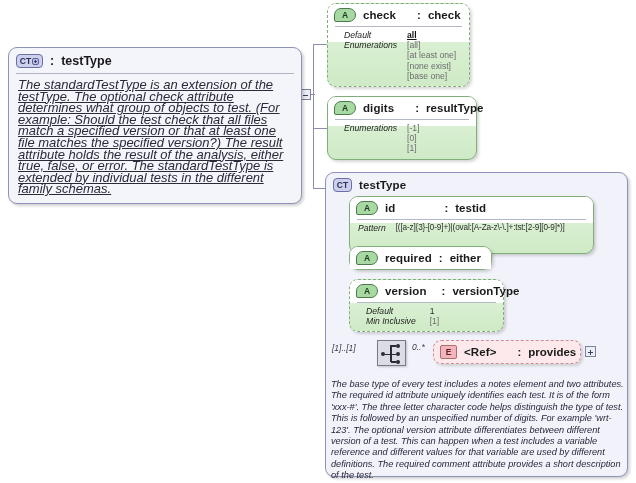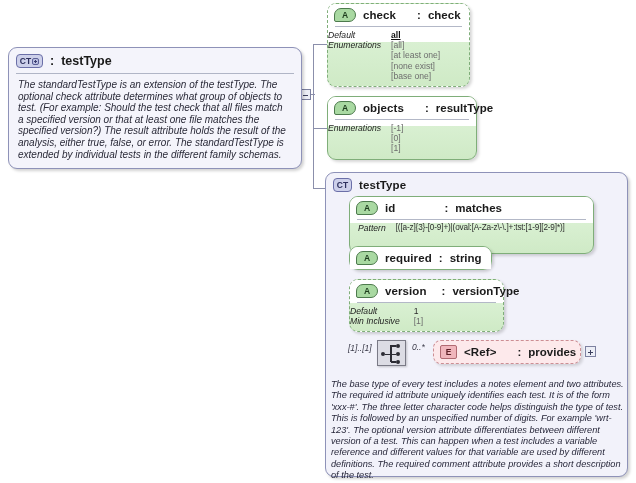--- a/index.html
+++ b/index.html
@@ -105,43 +105,44 @@
     border: 1px solid #8e92b8;
     background: #f4f4fb;
     box-shadow: 2px 2px 3px rgba(0,0,0,.18);
   }
   .ct-left .node-head { padding: 6px 8px 5px 7px; }
   .ct-left .node-title { font-size: 12.5px; }
   .ct-left .node-type  { font-size: 12.5px; }
   .doc {
     font-family: "Liberation Sans", sans-serif;
     font-style: italic;
-    font-size: 10px;
+    font-size: 13px;
     line-height: 11.6px;
     color: #2a2a38;
     padding: 5px 15px 8px 9px;
+    text-decoration: underline;
   }
 
   
   .attr {
     border: 1px solid #7fae79;
     background: linear-gradient(180deg,#ffffff 0 46%, #d9f0d2 46%, #cfeac6 100%);
     box-shadow: 2px 2px 3px rgba(0,0,0,.16);
   }
   .attr.optional {
     border: 1px dashed #7fae79;
   }
   .attr .node-head {
     background: #ffffff;
     border-radius: 8px 8px 0 0;
   }
   .attr.optional .node-head { border-radius: 8px 8px 0 0; }
   .facets {
     display: flex;
-    padding: 3px 8px 5px 0;
+    padding: 3px 8px 5px 16px;
     font-size: 8.6px;
     line-height: 10.2px;
   }
   .facet-names {
     font-style: italic;
     color: #1d1d1d;
     white-space: nowrap;
   }
   .facet-vals {
     margin-left: 10px;
@@ -225,21 +226,21 @@
   .seq .dot { position:absolute; width:4px; height:4px; border-radius:50%; background:#2b2b33; }
   .seq .bar { position:absolute; background:#2b2b33; }
 
   .card {
     position: absolute;
     font-size: 8.5px;
     font-style: italic;
     color: #3a3a48;
     white-space: nowrap;
   }
-  #card-left  { left: 348px; top: 343px; }
+  #card-left  { left: 332px; top: 343px; }
   #card-right { left: 412px; top: 342px; }
 
   .ct-doc {
     position: absolute;
     left: 331px; top: 379px; width: 294px;
     font-style: italic;
     font-size: 9.2px;
     line-height: 11.4px;
     color: #27273a;
   }
@@ -297,21 +298,21 @@
         <div class="enum">[at least one]</div>
         <div class="enum">[none exist]</div>
         <div class="enum">[base one]</div>
       </div>
     </div>
   </div>
 
   <div class="node attr" id="node-result">
     <div class="node-head">
       <span class="badge badge-a">A</span>
-      <span class="node-title">objects</span>
+      <span class="node-title">digits</span>
       <span class="node-type" style="margin-left:14px">:</span>
       <span class="node-type">resultType</span>
     </div>
     <div class="sep"></div>
     <div class="facets">
       <div class="facet-names">
         <div>Enumerations</div>
       </div>
       <div class="facet-vals">
         <div class="enum">[-1]</div>
@@ -326,39 +327,39 @@
       <span class="badge badge-ct plain">CT</span>
       <span class="node-title">testType</span>
     </div>
   </div>
 
   <div class="node attr" id="node-id">
     <div class="node-head">
       <span class="badge badge-a">A</span>
       <span class="node-title">id</span>
       <span class="node-type" style="margin-left:42px">:</span>
-      <span class="node-type">matches</span>
+      <span class="node-type">testid</span>
     </div>
     <div class="sep"></div>
     <div class="facets">
       <div class="facet-names">
         <div>Pattern</div>
       </div>
       <div class="facet-vals">
-        <div class="pattern-val">[([a-z]{3}-[0-9]+)|(oval:[A-Za-z\-\.]+:tst:[1-9][2-9]*)]</div>
+        <div class="pattern-val">[([a-z]{3}-[0-9]+)|(oval:[A-Za-z\-\.]+:tst:[2-9][0-9]*)]</div>
       </div>
     </div>
   </div>
 
   <div class="node attr nofacet" id="node-comment">
     <div class="node-head">
       <span class="badge badge-a">A</span>
       <span class="node-title">required</span>
       <span class="node-type">:</span>
-      <span class="node-type">string</span>
+      <span class="node-type">either</span>
     </div>
   </div>
 
   <div class="node attr optional" id="node-version">
     <div class="node-head">
       <span class="badge badge-a">A</span>
       <span class="node-title">version</span>
       <span class="node-type" style="margin-left:8px">:</span>
       <span class="node-type">versionType</span>
     </div>

